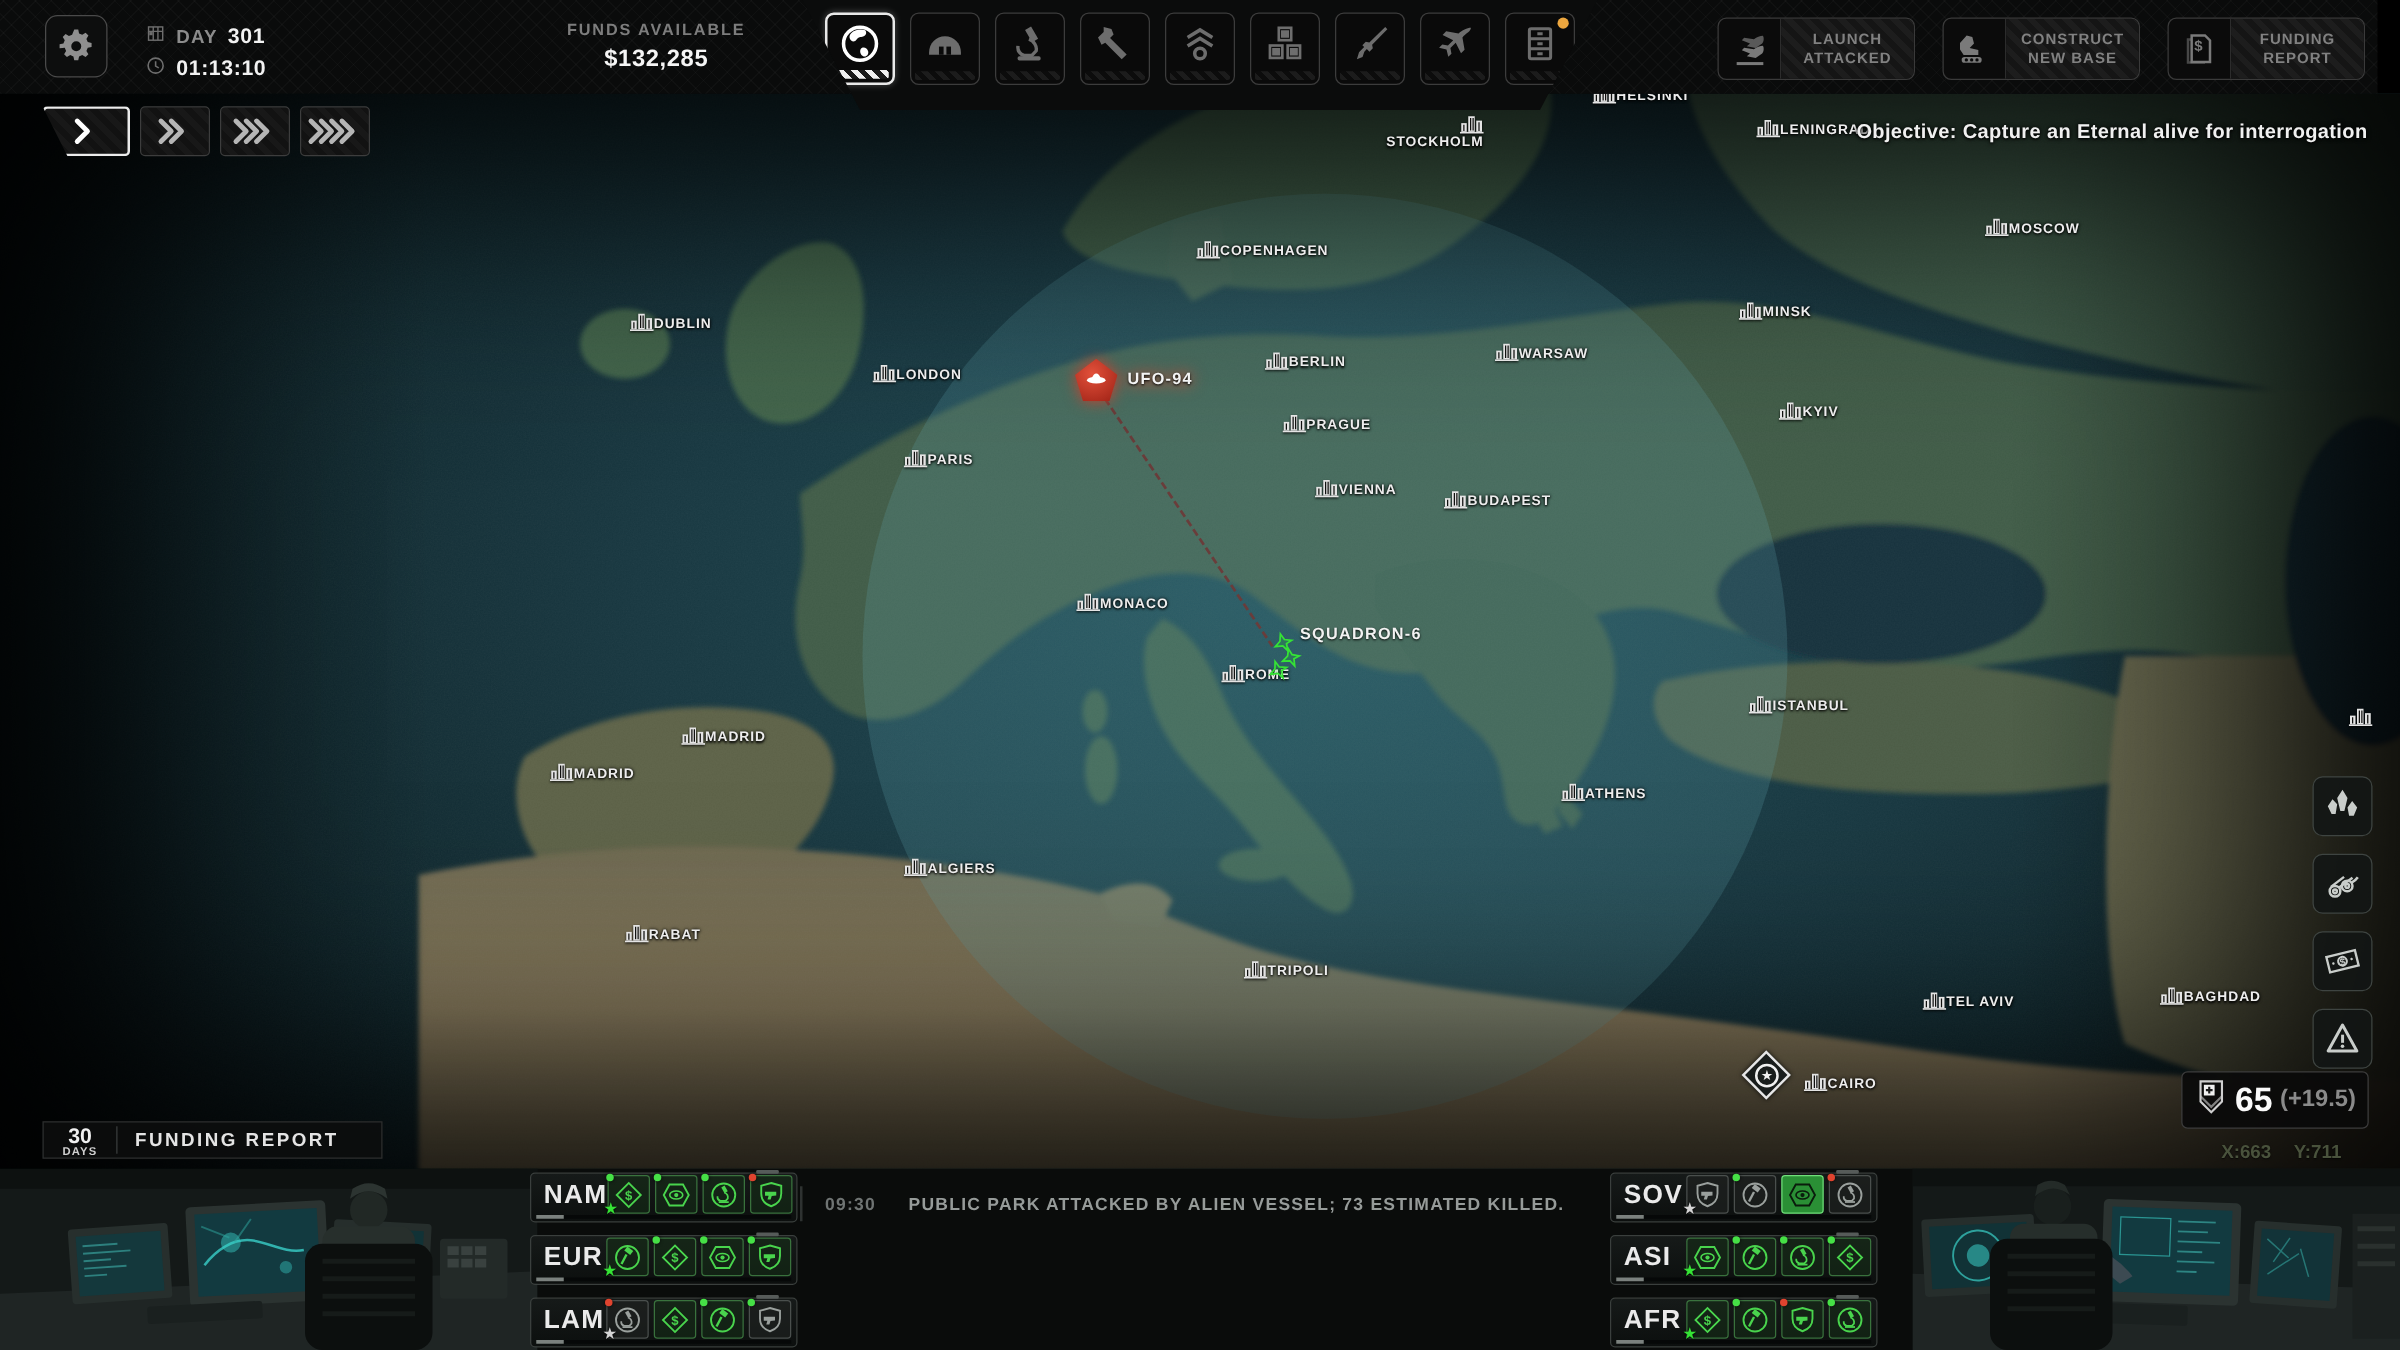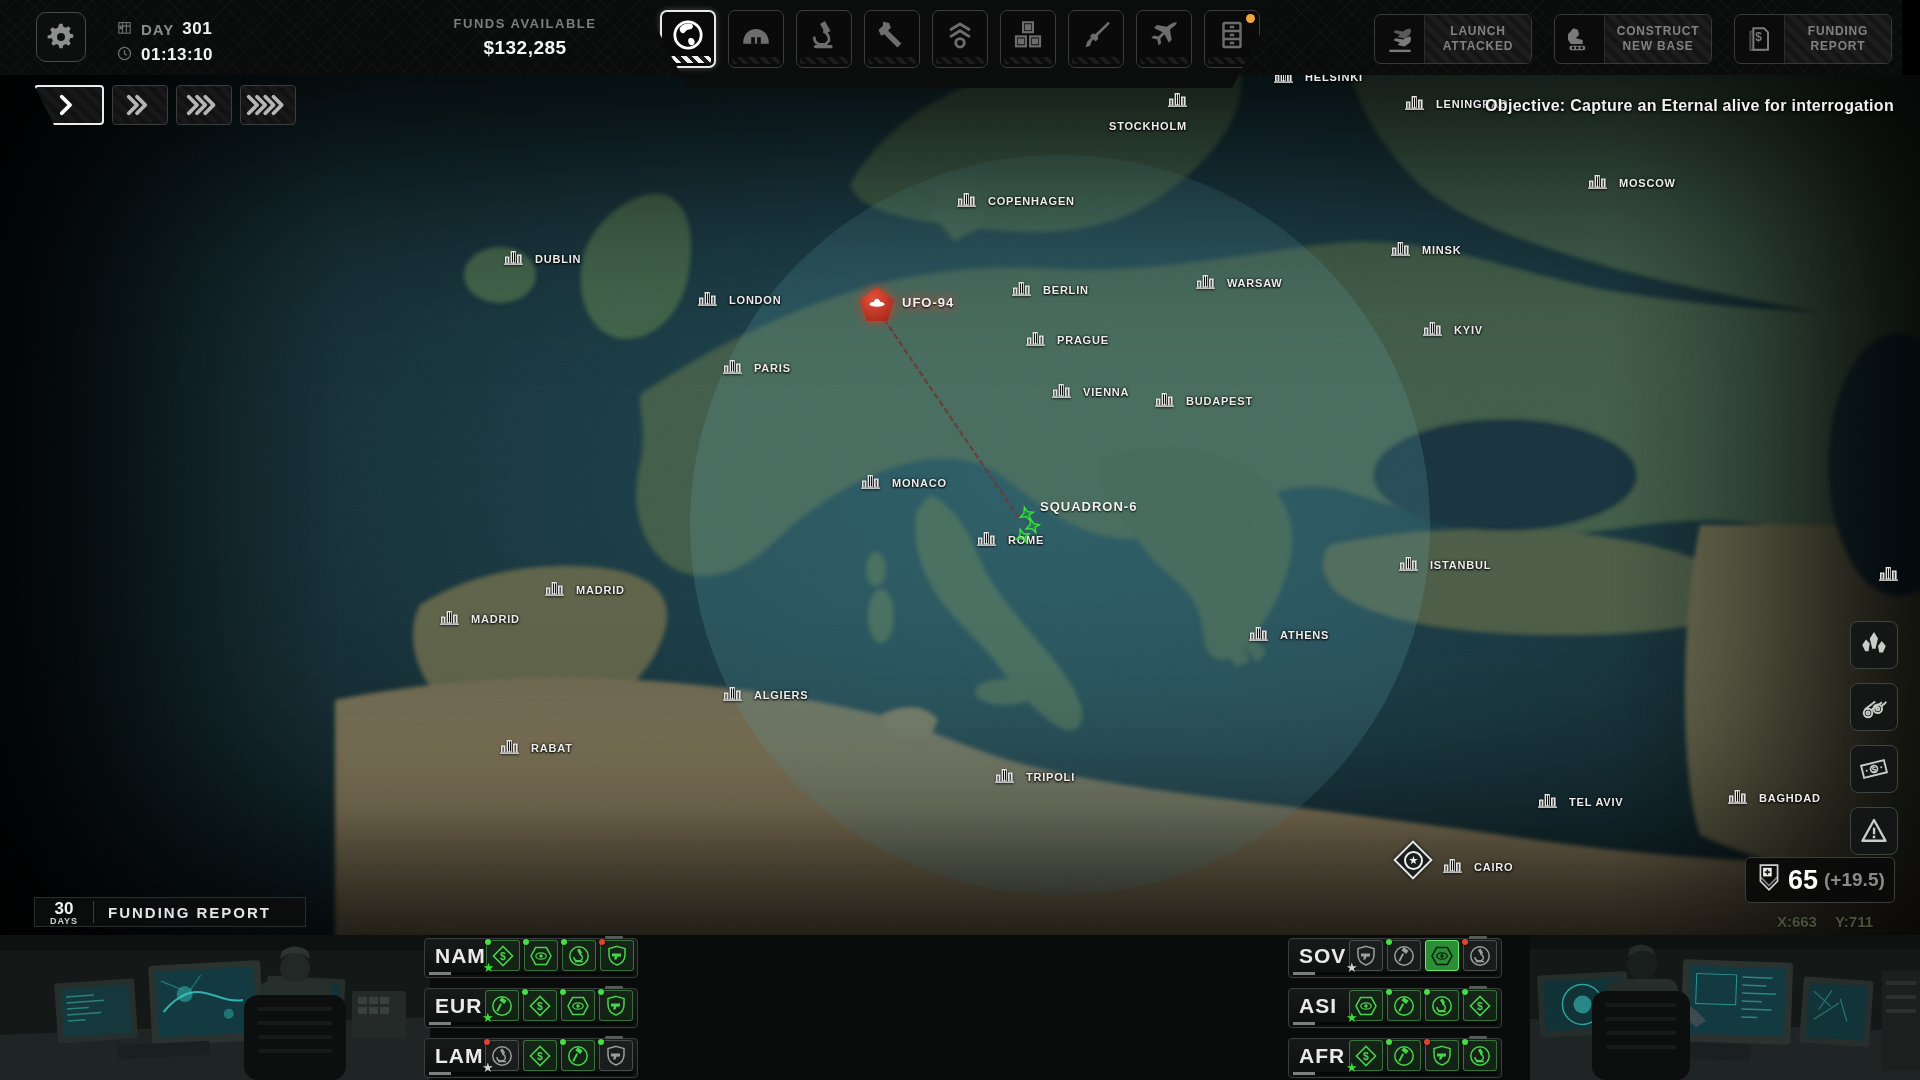--- a/index.html
+++ b/index.html
@@ -64,21 +64,21 @@
   .speed-btn { height:40px; width:56px; border:1px solid #3d3d3d; border-radius:4px; color:#a8a8a8;
     background:repeating-linear-gradient(45deg,#121212 0 5px,#181818 5px 10px);
     display:flex; align-items:center; justify-content:center; cursor:pointer; }
   .speed-btn.selected { width:70px; border:2px solid #ececec; color:#ffffff;
     clip-path:polygon(0 0,100% 0,100% 100%,20px 100%); }
   .speed-btn svg { height:22px; }
 
   .objective { position:absolute; right:26px; top:22px; font-size:16px; font-weight:bold; color:#f0f0f0;
     letter-spacing:.3px; text-shadow:0 1px 2px #000,0 0 4px #000; }
 
-  .city { position:absolute; display:flex; align-items:flex-end; gap:12px; pointer-events:none;justify-content:space-between; }
+  .city { position:absolute; display:flex; align-items:flex-end; gap:0; pointer-events:none;justify-content:space-between; }
   .city svg { width:19px; height:18px; filter:drop-shadow(0 1px 1px rgba(0,0,0,.8)); }
   .city-label { font-size:11px; font-weight:bold; color:#ededed; letter-spacing:.8px;
     text-shadow:0 1px 2px #000,0 0 3px #000; padding-bottom:1px; white-space:nowrap; }
 
   .ufo-marker { position:absolute; width:34px; height:34px; cursor:pointer; z-index:6;
     filter:drop-shadow(0 0 6px rgba(220,60,40,.9)); }
   .ufo-pent { position:absolute; inset:0; background:radial-gradient(circle at 40% 35%, #e2503a, #9c2014);
     clip-path:polygon(50% 0,100% 38%,81% 100%,19% 100%,0 38%); border-radius:2px; }
   .ufo-glyph { position:absolute; left:8px; top:10px; width:18px; height:12px; }
   .ufo-label { position:absolute; left:42px; top:8px; font-size:13px; font-weight:bold; color:#f4f4f4;
@@ -1023,20 +1023,24 @@
       <rect x="352" y="36" width="38" height="100" fill="#1b201f"></rect>
       <path d="M356 48h30M356 62h30M356 76h30" stroke="#2a302e" stroke-width="4"></path>
       <circle cx="112" cy="30" r="15" fill="#191f1d"></circle>
       <path d="M98 22 q14 -12 28 -1 l-4 -8 q-11 -7 -22 0 Z" fill="#242b28"></path>
       <rect x="78" y="44" width="70" height="28" rx="11" fill="#262e2b"></rect>
       <path d="M140 60 q24 10 36 26 l-10 6 q-16 -14 -30 -20 Z" fill="#3c4a52"></path>
       <rect x="62" y="56" width="98" height="89" rx="14" fill="#0c0f0e"></rect>
       <path d="M76 70 h70 M76 84 h70 M76 98 h70 M76 112 h70" stroke="#161b19" stroke-width="4"></path>
     </svg>
 
+    <div class="ticker">
+      <span class="ticker-time">09:30</span>
+      <span class="ticker-msg">PUBLIC PARK ATTACKED BY ALIEN VESSEL;  73 ESTIMATED KILLED.</span>
+    </div>
 
     <div class="region-col left" id="regions-left">
         <div class="region-panel">
           <div class="region-label">NAM</div>
           <div class="slots">
             <div class="slot green">
               <svg viewBox="0 0 24 24">
                 <g transform="rotate(45 12 12)">
                   <rect x="5.2" y="5.2" width="13.6" height="13.6" fill="none" stroke="currentColor" stroke-width="1.5"></rect>
                 </g>

